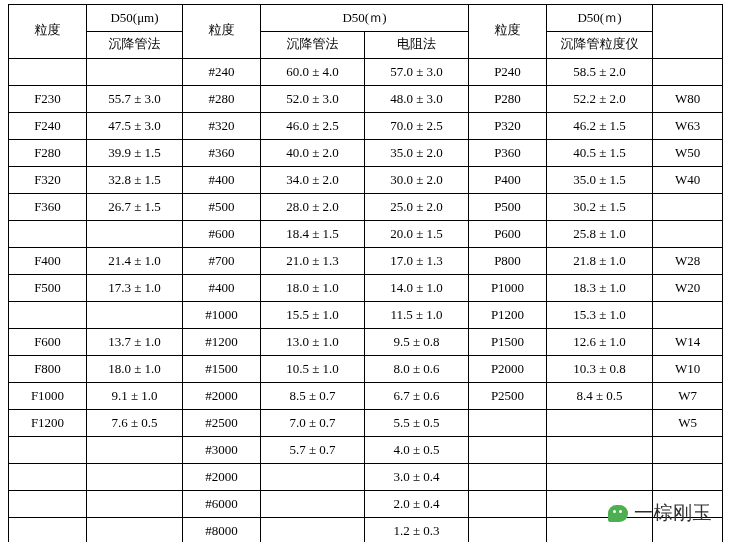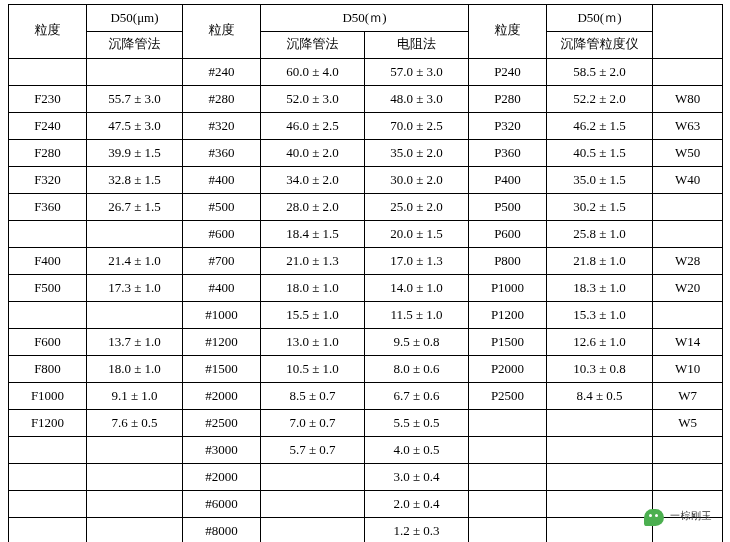--- a/index.html
+++ b/index.html
@@ -55,23 +55,24 @@
     border-bottom: none;
     border-right: none;
     border-left: 1px solid #000000;
   }
   
   .badge {
     position: absolute;
     right: 14px;
     bottom: 14px;
     display: flex;
+    align-items: center;
     gap: 6px;
     font-family: "DejaVu Sans", "Liberation Sans", sans-serif;
-    font-size: 10px;
+    font-size: 19px;
     color: #2f2f2f;
     background: rgba(255,255,255,0.0);
     padding: 2px 4px;
   }
   .badge .wx {
     width: 20px;
     height: 17px;
     background: #4caf50;
     border-radius: 9px 9px 9px 3px;
     position: relative;

